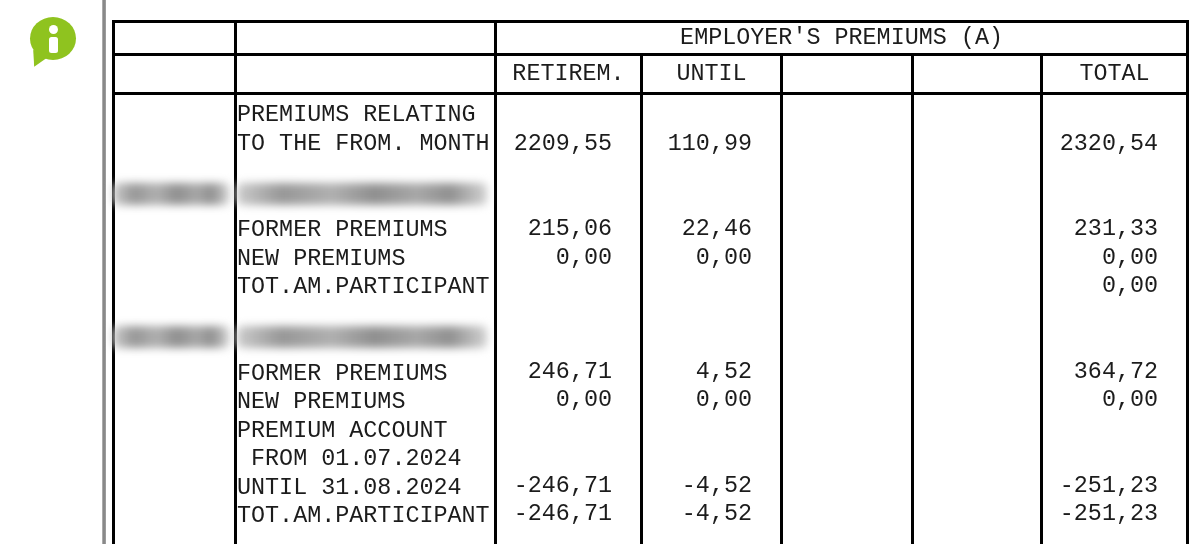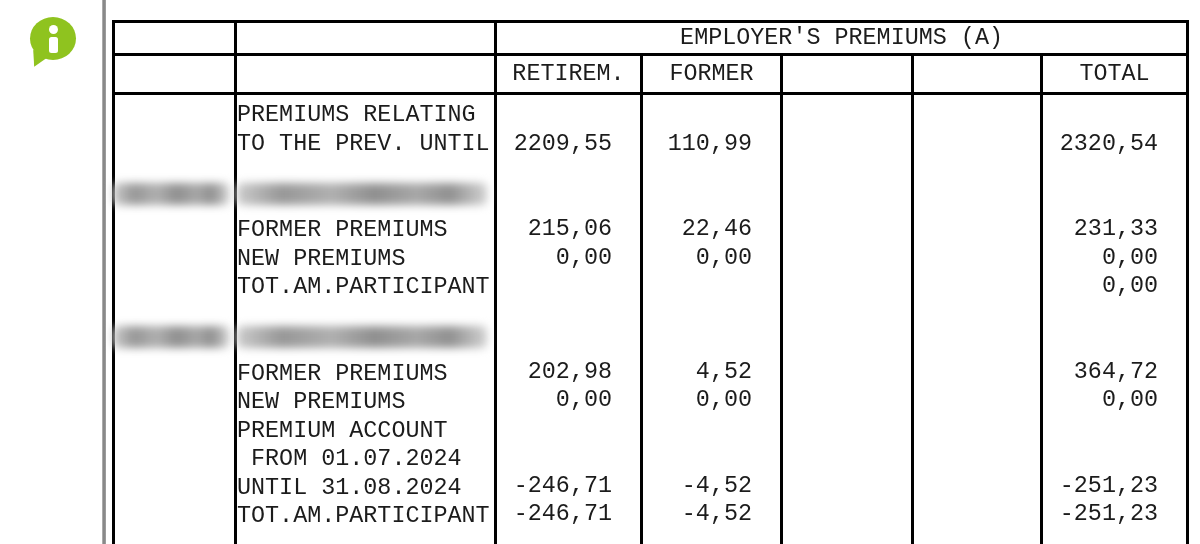--- a/index.html
+++ b/index.html
@@ -121,21 +121,21 @@
     <tbody>
       <tr class="hrow1">
         <td></td>
         <td></td>
         <td class="hcell" colspan="5">EMPLOYER'S PREMIUMS (A)</td>
       </tr>
       <tr class="hrow2">
         <td class="hcell"></td>
         <td class="hcell"></td>
         <td class="hcell">RETIREM.</td>
-        <td class="hcell">FORMER</td>
+        <td class="hcell">UNTIL</td>
         <td class="hcell"></td>
         <td class="hcell"></td>
         <td class="hcell">TOTAL</td>
       </tr>
       <tr class="body-row">
         <td class="col-ref" id="col-ref">
             <div class="line"></div>
             <div class="line"></div>
             <div class="line"></div>
             <div class="line"><div class="redact"></div></div>
@@ -146,21 +146,21 @@
             <div class="line"><div class="redact"></div></div>
             <div class="line"></div>
             <div class="line"></div>
             <div class="line"></div>
             <div class="line"></div>
             <div class="line"></div>
             <div class="line"></div>
           </td>
         <td class="col-label" id="col-label">
             <div class="line">PREMIUMS RELATING</div>
-            <div class="line">TO THE PREV. UNTIL</div>
+            <div class="line">TO THE FROM. MONTH</div>
             <div class="line"></div>
             <div class="line"><div class="redact"></div></div>
             <div class="line">FORMER PREMIUMS</div>
             <div class="line">NEW PREMIUMS</div>
             <div class="line">TOT.AM.PARTICIPANT</div>
             <div class="line"></div>
             <div class="line"><div class="redact"></div></div>
             <div class="line">FORMER PREMIUMS</div>
             <div class="line">NEW PREMIUMS</div>
             <div class="line">PREMIUM ACCOUNT</div>
@@ -171,21 +171,21 @@
         <td class="val" id="col-retirem">
             <div class="line"></div>
             <div class="line">2209,55</div>
             <div class="line"></div>
             <div class="line"></div>
             <div class="line">215,06</div>
             <div class="line">0,00</div>
             <div class="line"></div>
             <div class="line"></div>
             <div class="line"></div>
-            <div class="line">202,98</div>
+            <div class="line">246,71</div>
             <div class="line">0,00</div>
             <div class="line"></div>
             <div class="line"></div>
             <div class="line">-246,71</div>
             <div class="line">-246,71</div>
           </td>
         <td class="val" id="col-death">
             <div class="line"></div>
             <div class="line">110,99</div>
             <div class="line"></div>

